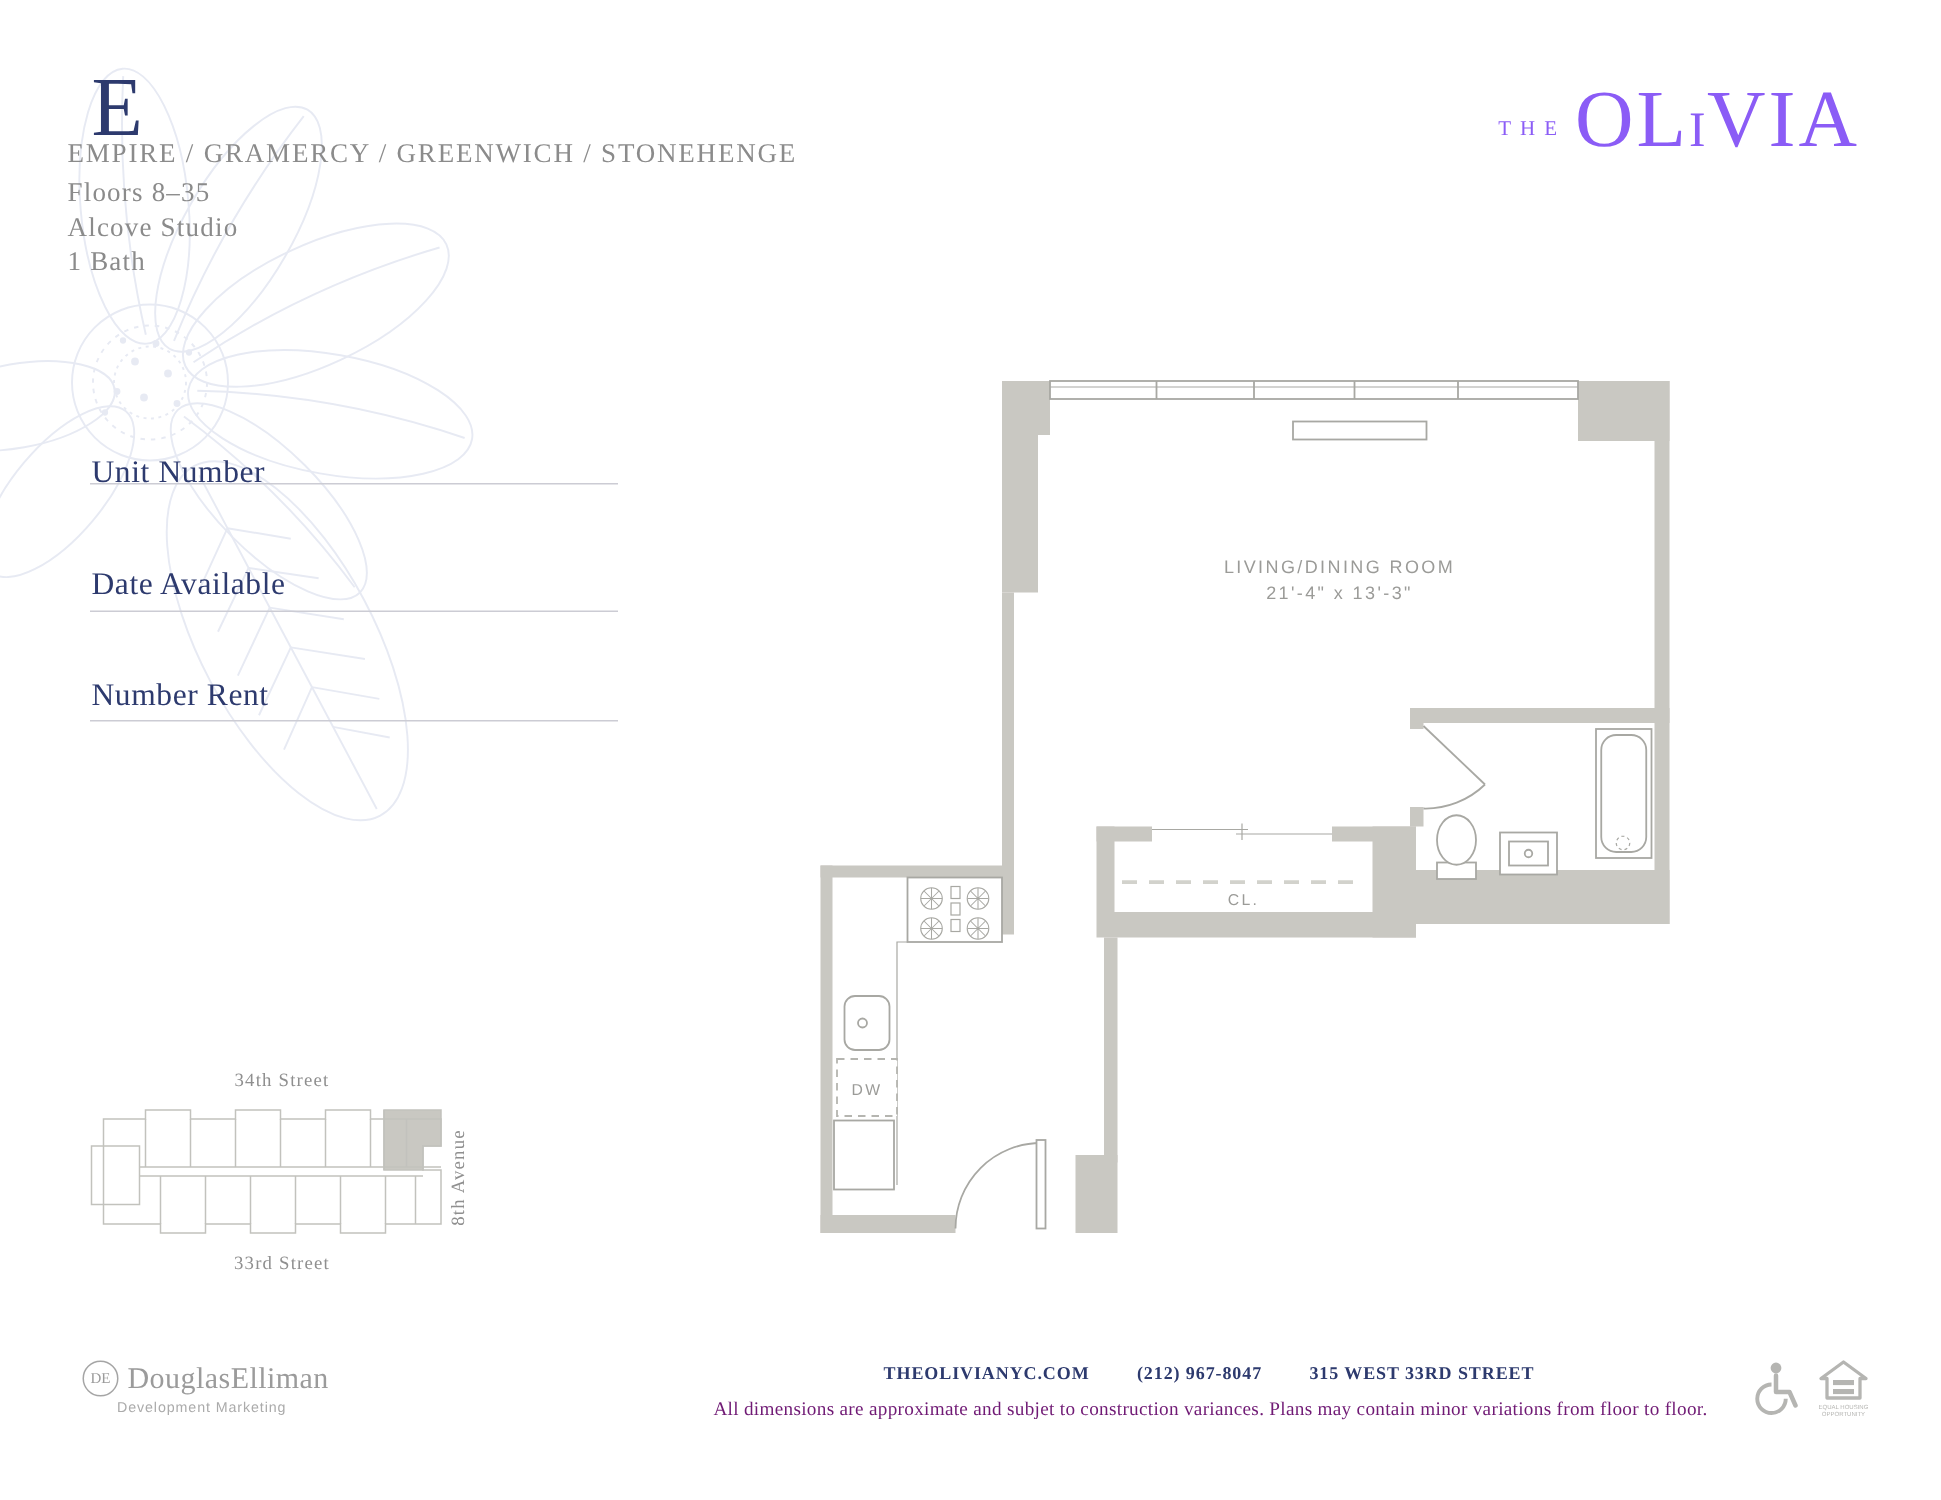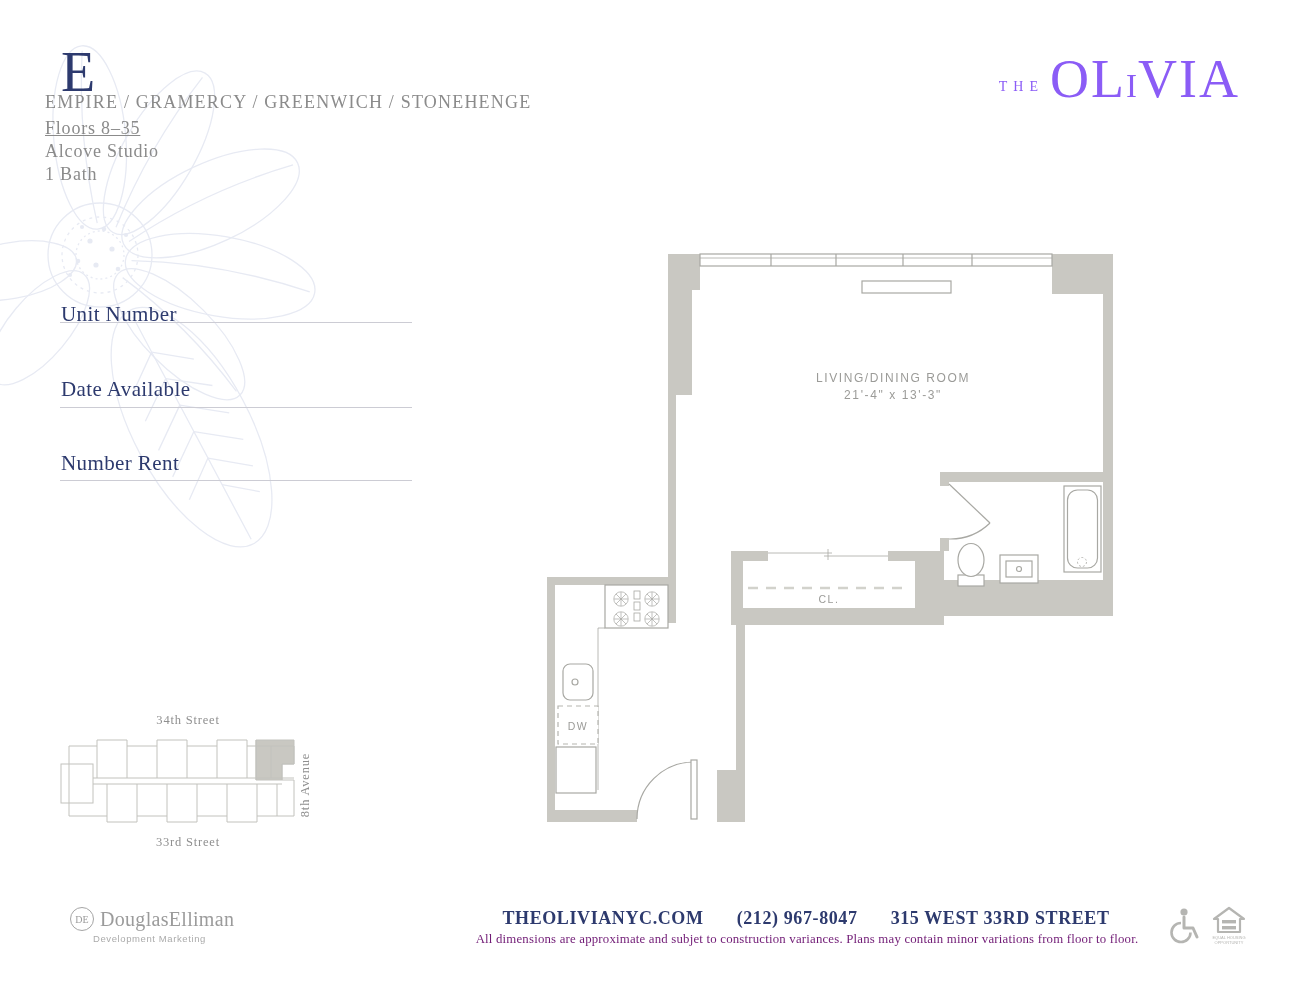--- a/index.html
+++ b/index.html
@@ -6,21 +6,21 @@
   .page{position:relative;width:1294px;height:1000px;background:#fff;overflow:hidden;
         font-family:"Liberation Serif",serif;}
   .layer{position:absolute;z-index:1;}
   .watermark{position:absolute;left:-15px;top:-25px;z-index:0;}
 
   
   .unit-letter{position:absolute;left:61px;top:44px;font-size:56px;line-height:1;
                color:#2d3a6e;letter-spacing:1px;}
   .hdr-gray{position:absolute;left:45px;color:#8b8b8b;font-size:18px;letter-spacing:0.8px;}
   .buildings{top:92px;letter-spacing:1.2px;}
-  .floors{top:118px;text-decoration:underline;} .unit-type{top:141px;} .baths{top:164px;text-align:center;}
+  .floors{top:118px;} .unit-type{top:141px;} .baths{top:164px;text-align:center;}
 
   
   .brand{position:absolute;left:1000px;top:52px;width:240px;display:flex;
          align-items:flex-end;justify-content:flex-end;color:#8b5cf6;}
   .brand-the{font-size:14px;letter-spacing:6px;margin:0 6px 11px 0;}
   .brand-word{font-size:54px;line-height:1;letter-spacing:2px;}
   .brand-word .small-i{font-size:33px;letter-spacing:1px;}
 
   
   .field-label{position:absolute;left:61px;color:#2d3a6e;font-size:21px;letter-spacing:0.4px;margin-top:20px;}
@@ -37,31 +37,31 @@
   .dashbox{fill:#fff;stroke:#b5b5b0;stroke-width:1.2;stroke-dasharray:5 4;}
   .plantext{fill:#9b9b98;font-family:"Liberation Sans",sans-serif;letter-spacing:1.6px;text-anchor:middle;}
 
   
   .keystroke{fill:none;stroke:#c2c2bd;stroke-width:1;}
   .keyfill{fill:#c9c8c2;stroke:#c2c2bd;stroke-width:1;}
   .keytext{fill:#8f8f8f;font-size:12.5px;letter-spacing:0.8px;text-anchor:middle;
            font-family:"Liberation Serif",serif;}
 
   
-  .de-logo{position:absolute;left:70px;top:907px;color:#9b9b9b;}
+  .de-logo{position:absolute;left:55px;top:907px;color:#9b9b9b;}
   .de-row{display:flex;align-items:center;}
   .de-circle{width:22px;height:22px;border:1.6px solid #a5a5a5;border-radius:50%;
              display:flex;align-items:center;justify-content:center;font-size:10px;
              letter-spacing:0;margin-right:6px;}
   .de-name{font-size:20px;letter-spacing:0.3px;}
   .de-tag{font-family:"Liberation Sans",sans-serif;font-size:9.5px;color:#ababab;
           letter-spacing:0.6px;margin:2px 0 0 23px;}
 
   .contact{position:absolute;left:470px;top:908px;width:672px;text-align:center;
-           color:#2d3a6e;font-weight:bold;font-size:18px;letter-spacing:0.6px;}
+           color:#2d3a6e;font-weight:bold;font-size:12px;letter-spacing:0.6px;}
   .contact span{margin:0 14px;}
   .disclaimer{position:absolute;left:437px;top:931px;width:740px;text-align:center;
               color:#701a75;font-size:12.8px;line-height:16.5px;letter-spacing:0.2px;}
 
   .access-icons{position:absolute;left:1168px;top:906px;display:flex;gap:12px;align-items:flex-start;}
 </style>
 </head>
 <body>
 
 <div class="page">

